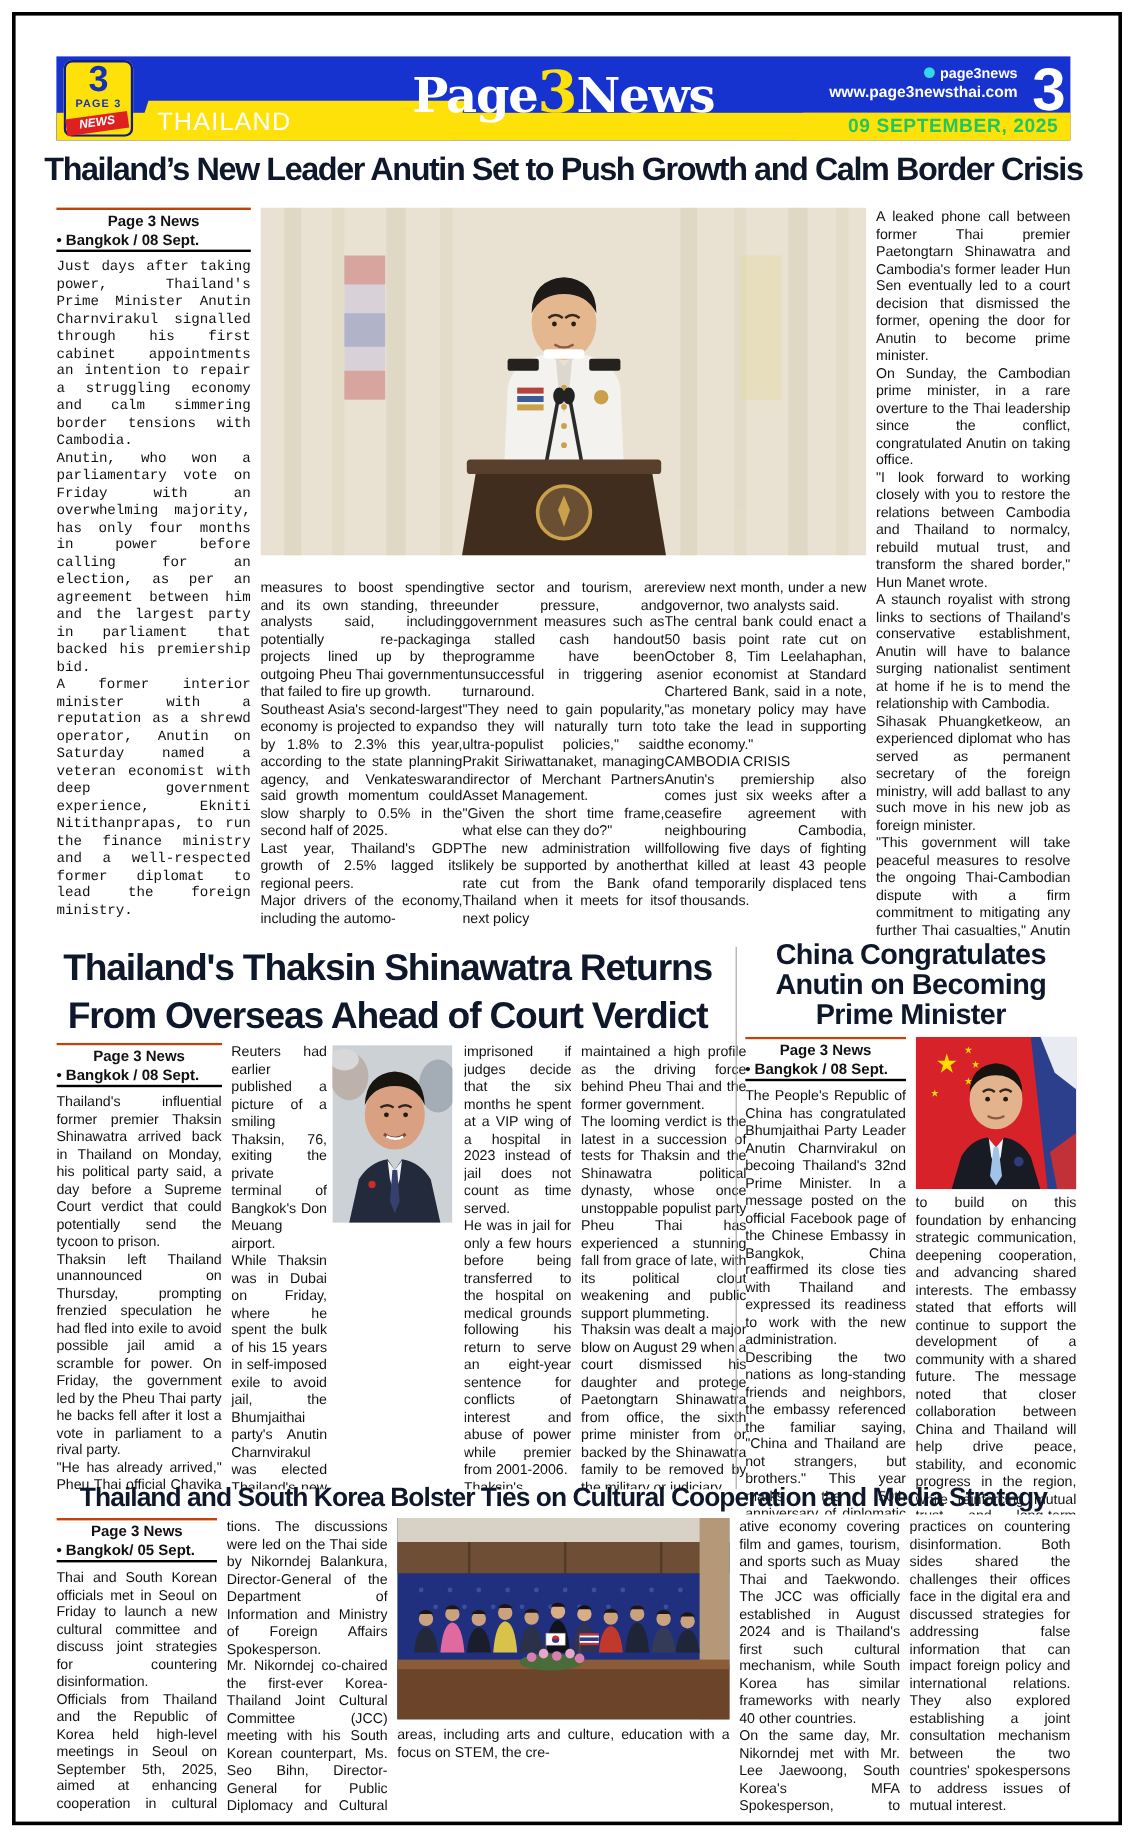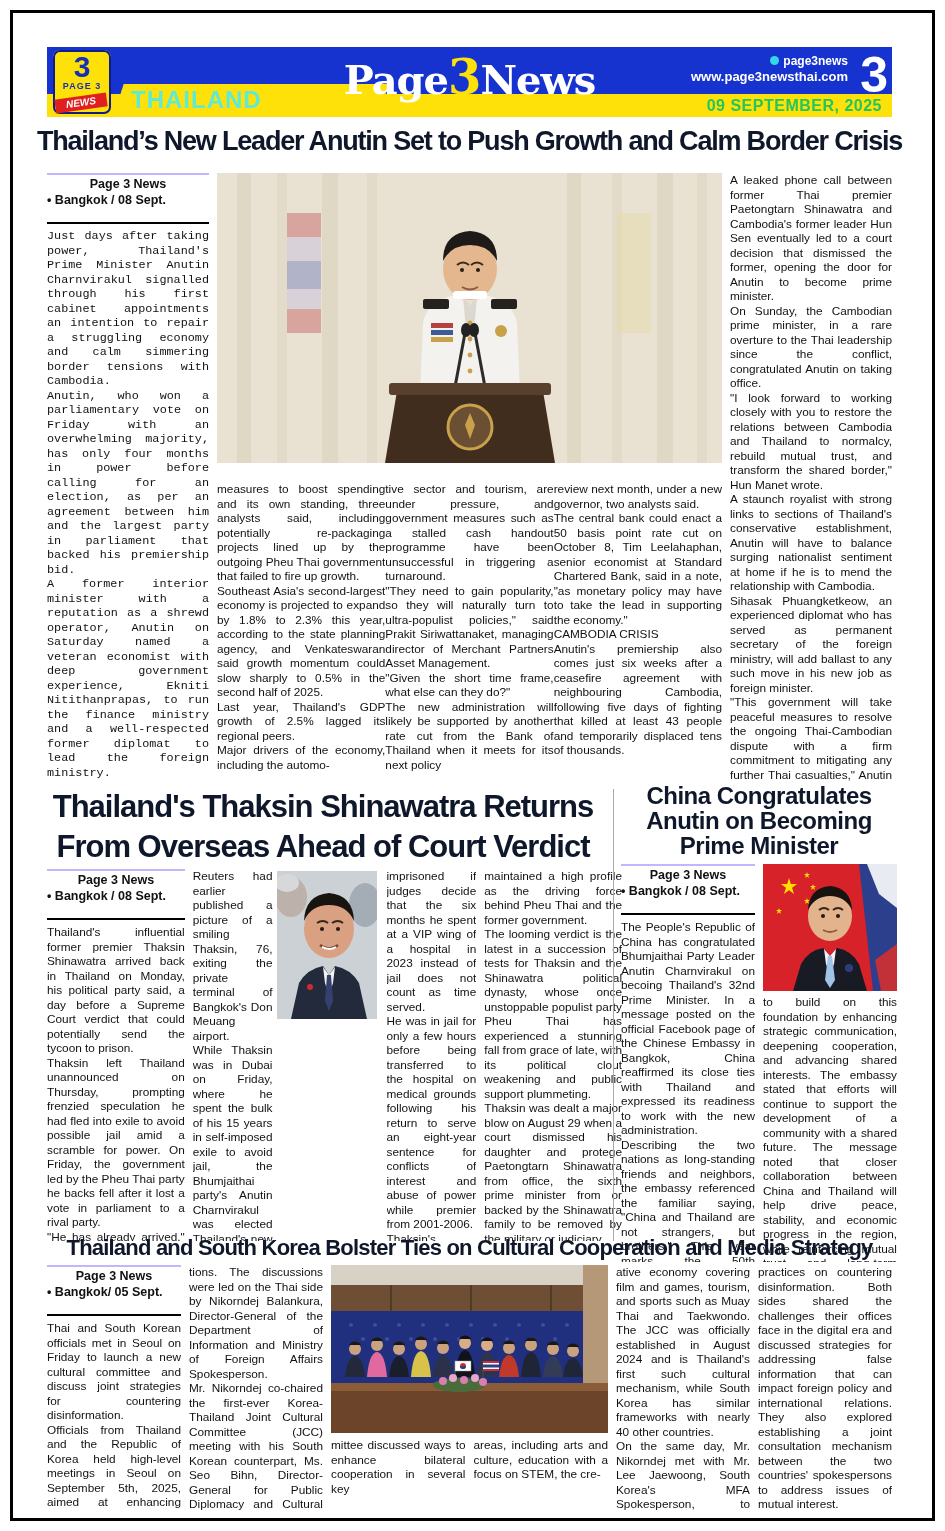--- a/index.html
+++ b/index.html
@@ -6,21 +6,21 @@
   .page{position:relative;width:945px;height:1531px;background:#fff;margin:0 auto;
         font-family:"Liberation Sans",sans-serif;color:#111;overflow:hidden;}
   .frame{position:absolute;left:10px;top:10px;width:919px;height:1505px;border:3px solid #000;}
   .frame > *{position:absolute;}
 
   
   .hdr{left:34px;top:34px;width:845px;height:70px;background:#1733cf;overflow:hidden;}
   .hdr-yellow{position:absolute;left:0;bottom:0;width:100%;height:23px;background:#ffe10a;}
   .thailand-tab{position:absolute;left:66px;bottom:0;width:265px;height:33px;background:#ffe10a;
                 transform:skewX(-18deg);transform-origin:bottom left;}
-  .thailand-txt{position:absolute;left:84px;bottom:3px;font-size:24px;font-weight:bold;color:#5eead4;letter-spacing:1px;}
+  .thailand-txt{position:absolute;left:84px;bottom:3px;font-size:21px;font-weight:normal;color:#ffffff;letter-spacing:1px;}
   .logo-box{position:absolute;left:6px;top:3px;width:58px;height:64px;background:#ffe10a;border-radius:7px;
             text-align:center;box-shadow:0 0 0 2px #0d1f86 inset;}
   .logo-num{font-size:30px;font-weight:bold;color:#1430b8;line-height:30px;margin-top:2px;}
   .logo-label{font-size:9px;font-weight:bold;color:#1430b8;letter-spacing:1px;line-height:9px;}
   .logo-news{position:absolute;left:2px;bottom:4px;width:52px;height:14px;background:#e02020;
              transform:rotate(-8deg);color:#fff;font-style:italic;font-weight:bold;font-size:10px;line-height:14px;}
   .masthead{position:absolute;left:0;right:0;top:8px;text-align:center;color:#fff;
             font-family:"DejaVu Serif",serif;font-weight:bold;font-size:40px;line-height:44px;letter-spacing:-1px;}
   .masthead .m3{color:#ffe10a;font-size:48px;position:relative;}
   .masthead .m3 .red-accent{position:absolute;left:-2px;top:4px;width:12px;height:12px;background:#e02020;
@@ -34,21 +34,21 @@
               transform:skewX(-18deg);transform-origin:bottom right;}
   .date-txt{position:absolute;right:10px;bottom:2px;font-size:16px;font-weight:bold;color:#22c55e;letter-spacing:0.5px;}
 
   
   .headline{font-weight:bold;color:#0f172a;text-align:center;}
   .hl1{left:10px;top:112px;width:893px;font-size:27px;letter-spacing:-1.2px;line-height:32px;}
   .hl2{left:16px;top:774px;width:588px;font-size:31px;letter-spacing:-1px;line-height:40px;}
   .hl4{left:10px;top:1222px;width:893px;font-size:22px;letter-spacing:-0.8px;line-height:26px;}
 
   
-  .byline{border-top:2px solid #c4b5fd;border-bottom:2px solid #000;padding:2px 0 14px;margin-bottom:5px;}
+  .byline{border-top:2px solid #c2410c;border-bottom:2px solid #000;padding:2px 0 0;margin-bottom:5px;}
   .byline .src{display:block;text-align:center;font-weight:bold;font-size:12.5px;line-height:15px;}
   .byline .dl{display:block;text-align:left;font-weight:bold;font-size:12.5px;line-height:16px;}
   .body{white-space:pre-line;text-align:justify;font-size:11.8px;line-height:14.5px;overflow:hidden;}
   .photo-svg{display:block;}
 
   
   .a1{left:34px;top:160px;width:845px;height:613px;display:grid;grid-template-columns:162px 505px 162px;column-gap:8px;}
   .a1 .c1 .body{height:550px;font-family:Liberation Mono, monospace;}
   .a1 .c5 .body{height:610px;}
   .mid-cols{display:flex;gap:0;margin-top:19px;}
@@ -441,21 +441,20 @@
           <g>
             <ellipse cx="128" cy="120" rx="26" ry="7" fill="#4a6b3a"></ellipse>
             <circle cx="112" cy="116" r="4" fill="#d77fae"></circle>
               <circle cx="122" cy="113" r="4" fill="#e6a7c8"></circle>
               <circle cx="133" cy="115" r="4" fill="#d77fae"></circle>
               <circle cx="144" cy="113" r="4" fill="#e6a7c8"></circle>
               <circle cx="152" cy="117" r="4" fill="#d77fae"></circle>
           </g>
         </svg>
         <div class="cap-row">
-          <div class="body">mittee discussed ways to enhance bilateral cooperation in several key</div>
           <div class="body">areas, including arts and culture, education with a focus on STEM, the cre-</div>
         </div>
       </div>
 
       <div class="colwrap">
         <div class="body">ative economy covering film and games, tourism, and sports such as Muay Thai and Taekwondo. The JCC was officially established in August 2024 and is Thailand's first such cultural mechanism, while South Korea has similar frameworks with nearly 40 other countries.
 On the same day, Mr. Nikorndej met with Mr. Lee Jaewoong, South Korea's MFA Spokesperson, to exchange best</div>
       </div>
       <div class="colwrap">
         <div class="body">practices on countering disinformation. Both sides shared the challenges their offices face in the digital era and discussed strategies for addressing false information that can impact foreign policy and international relations. They also explored establishing a joint consultation mechanism between the two countries' spokespersons to address issues of mutual interest.</div>

